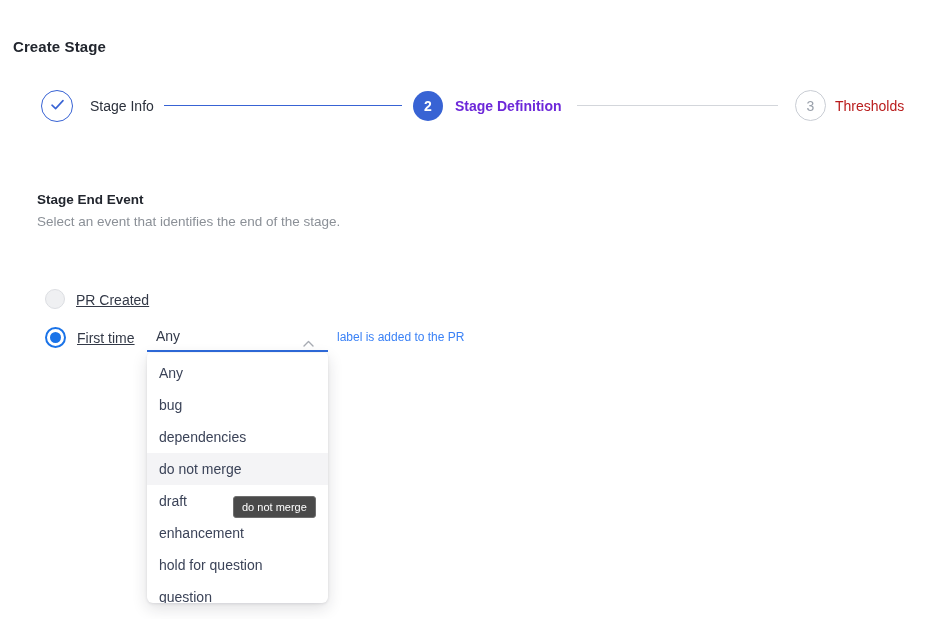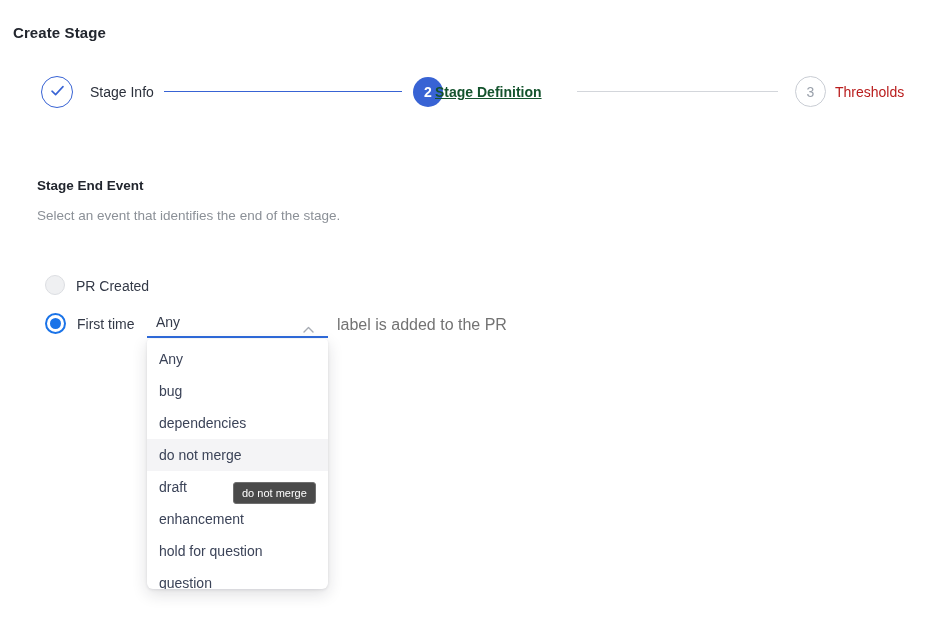--- a/index.html
+++ b/index.html
@@ -4,21 +4,21 @@
 <style>
   * { box-sizing: border-box; margin: 0; padding: 0; }
   html, body { width: 948px; height: 619px; }
   body {
     position: relative;
     background: #ffffff;
     font-family: "Liberation Sans", sans-serif;
     overflow: hidden;
     color: #333947;
   }
-  .abs { position: absolute; }
+  .abs { position: absolute; margin-top: 14px; }
 
   
   .page-title {
     left: 13px; top: 24px;
     font-size: 15px; font-weight: 700; color: #22262e;
     letter-spacing: 0.1px;
   }
 
   
   .step-circle {
@@ -33,73 +33,73 @@
   .step-circle.active {
     left: 413px; top: 77px; width: 30px; height: 30px;
     background: #3863d4; color: #fff; font-weight: 600;
   }
   .step-circle.upcoming {
     left: 795px; top: 76px; width: 31px; height: 31px;
     border: 1px solid #c9cdd4; background: #fff; color: #9aa1ab;
   }
   .step-label { font-size: 14px; top: 84px; white-space: nowrap; }
   .step-label.done   { left: 90px;  color: #2b303b; }
-  .step-label.active { left: 435px; color: #14532d; font-weight: 700; text-decoration: underline; }
+  .step-label.active { left: 455px; color: #6d28d9; font-weight: 700; }
   .step-label.upcoming { left: 835px; color: #b91c1c; }
   .connector { height: 1.5px; top: 91px; }
   .connector.blue { left: 164px; width: 238px; background: #3863d4; height: 1.2px; }
   .connector.gray { left: 577px; width: 201px; background: #d3d6db; height: 1px; }
 
   
   .section-heading {
     left: 37px; top: 178px;
     font-size: 13.5px; font-weight: 700; color: #22262e; text-align: center;
   }
   .section-desc {
-    left: 37px; top: 208px;
+    left: 37px; top: 200px;
     font-size: 13.5px; color: #8b9097;
   }
 
   
   .radio {
     border-radius: 50%; display: inline-block;
   }
   .radio.unchecked {
     left: 45px; top: 275px; width: 20px; height: 20px;
     background: #eff0f2; border: 1px solid #dcdee2;
   }
   .radio.checked {
     left: 45px; top: 313px; width: 21px; height: 21px;
     background: #fff; border: 2px solid #1a73e8;
     display: flex; align-items: center; justify-content: center;
   }
   .radio.checked::after {
     content: ""; width: 11px; height: 11px; border-radius: 50%;
     background: #1a73e8;
   }
-  .radio-label { font-size: 14px; color: #333947; white-space: nowrap; }
+  .radio-label { font-size: 14px; color: #333947; white-space: nowrap; text-decoration: underline; }
   .radio-label.first  { left: 76px; top: 278px; }
   .radio-label.second { left: 77px; top: 316px; }
 
   
   .label-select {
     left: 147px; top: 310px; width: 181px; height: 28px;
     border-bottom: 2px solid #2f6bdb;
     cursor: pointer;
   }
   .select-value {
     position: absolute; left: 9px; top: 4px;
     font-size: 14px; color: #333a4a;
   }
   .chevron-up {
     position: absolute; right: 14px; top: 9px;
     width: 11px; height: 7px;
   }
   .after-select-text {
-    left: 337px; top: 316px; font-size: 16px; color: #737373; white-space: nowrap;
+    left: 337px; top: 316px; font-size: 12px; color: #3b82f6; white-space: nowrap;
   }
 
   
   .dropdown-panel {
     left: 147px; top: 339px; width: 181px; height: 250px;
     background: #fff;
     border-radius: 4px 4px 6px 6px;
     box-shadow: 0 1px 3px rgba(25,30,45,0.10), 0 5px 16px rgba(25,30,45,0.14);
     padding-top: 4px;
     overflow: hidden;

